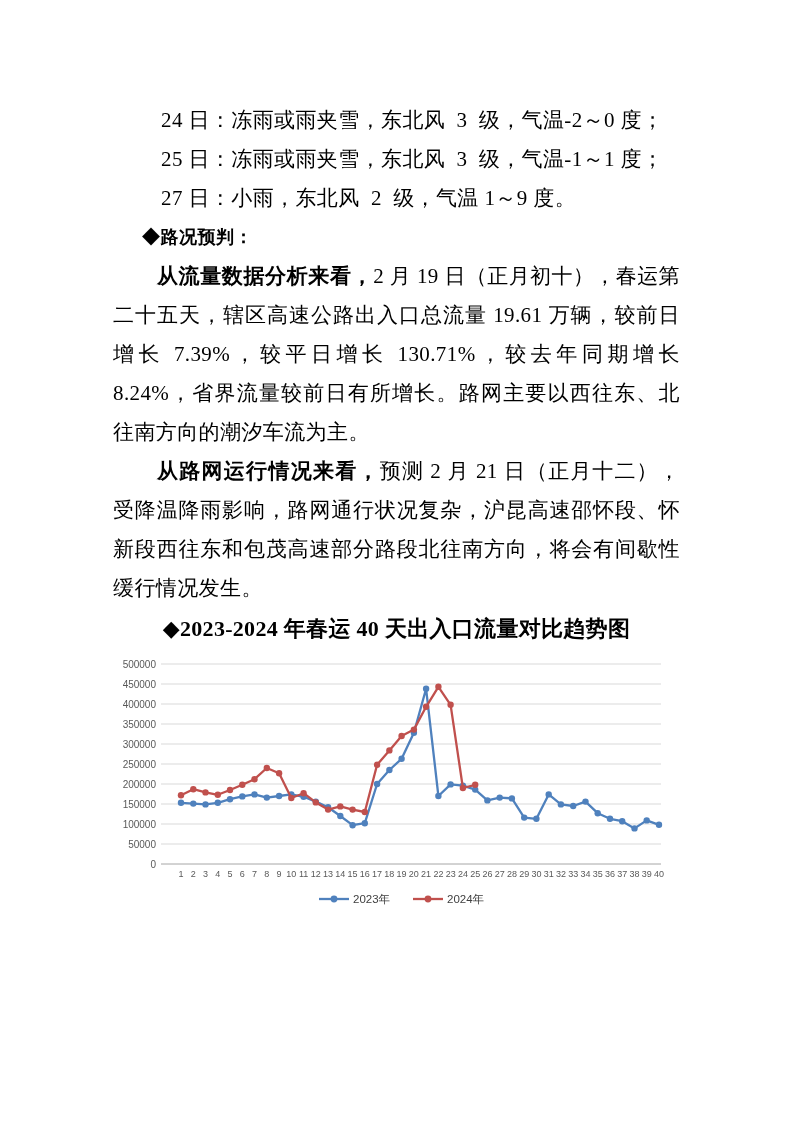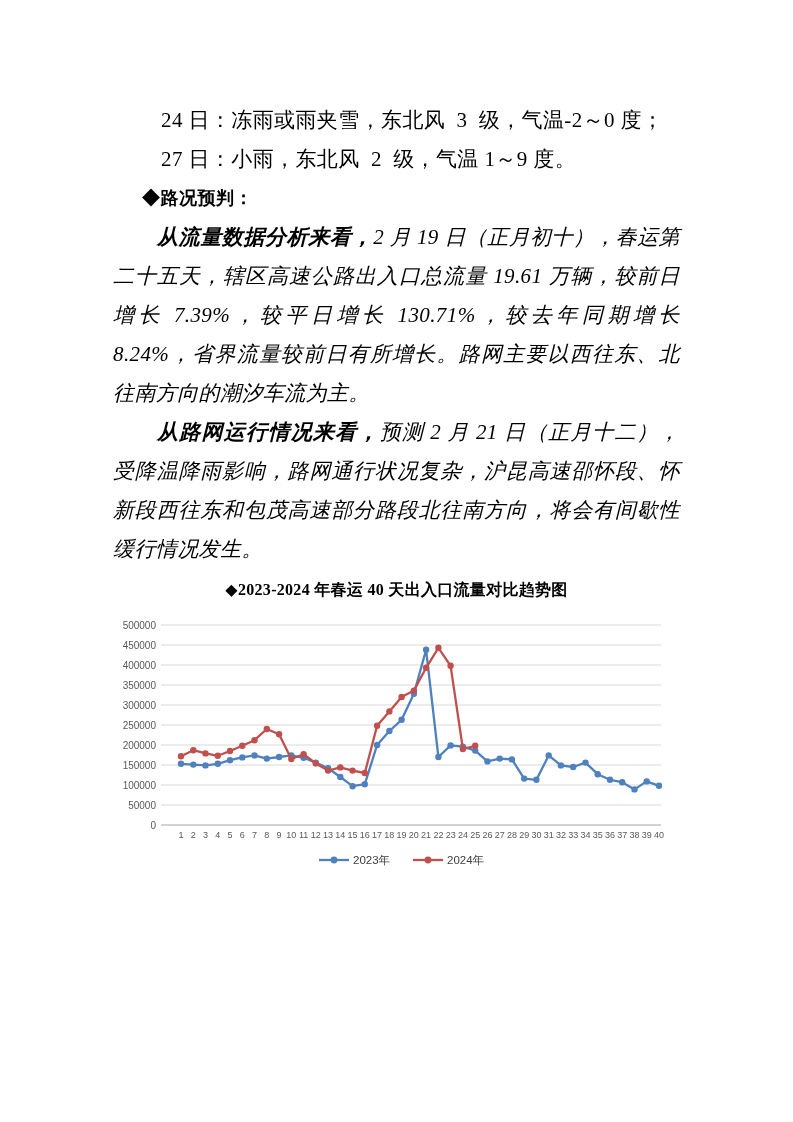--- a/index.html
+++ b/index.html
@@ -10,34 +10,34 @@
   .page{position:relative;width:793px;height:974px;overflow:hidden;background:#fff;}
   .content{position:absolute;left:113px;top:101px;width:567px;}
   .weather-line{
     font-size:21px;line-height:39px;padding-left:48px;white-space:pre-wrap;
     letter-spacing:0.4px;
   }
   .heading{font-size:18px;line-height:39px;font-weight:bold;padding-left:29px;letter-spacing:0.5px;font-family:Liberation Serif, serif;}
   .para{
     font-size:21px;line-height:39px;margin:0;text-align:justify;text-indent:44px;
     letter-spacing:0.4px;
-    font-style:italic;
   }
   .para b{letter-spacing:0.6px;}
-  .chart-title{font-size:16px;line-height:40px;font-weight:bold;text-align:center;margin-top:1px;letter-spacing:0.3px;}
+  .chart-title{font-size:22px;line-height:40px;font-weight:bold;text-align:center;margin-top:1px;letter-spacing:0.3px;}
   .chart-wrap{margin-top:4px;margin-left:2px;width:555px;height:258px;}
   svg text{font-family:"Liberation Sans","DejaVu Sans",sans-serif;}
 </style>
 </head>
 <body>
 
 <div class="page">
   <div class="content">
 
     <div class="weather-line">24 日：冻雨或雨夹雪，东北风  3  级，气温-2～0 度；</div>
+    <div class="weather-line">25 日：冻雨或雨夹雪，东北风  3  级，气温-1～1 度；</div>
     <div class="weather-line">27 日：小雨，东北风  2  级，气温 1～9 度。</div>
 
     <div class="heading">◆路况预判：</div>
 
     <p class="para"><b>从流量数据分析来看，</b><span>2 月 19 日（正月初十），春运第二十五天，辖区高速公路出入口总流量 19.61 万辆，较前日增长 7.39%，较平日增长 130.71%，较去年同期增长 8.24%，省界流量较前日有所增长。路网主要以西往东、北往南方向的潮汐车流为主。</span></p>
 
     <p class="para"><b>从路网运行情况来看，</b><span>预测 2 月 21 日（正月十二），受降温降雨影响，路网通行状况复杂，沪昆高速邵怀段、怀新段西往东和包茂高速部分路段北往南方向，将会有间歇性缓行情况发生。</span></p>
 
     <div class="chart-title">◆2023-2024 年春运 40 天出入口流量对比趋势图</div>
 

